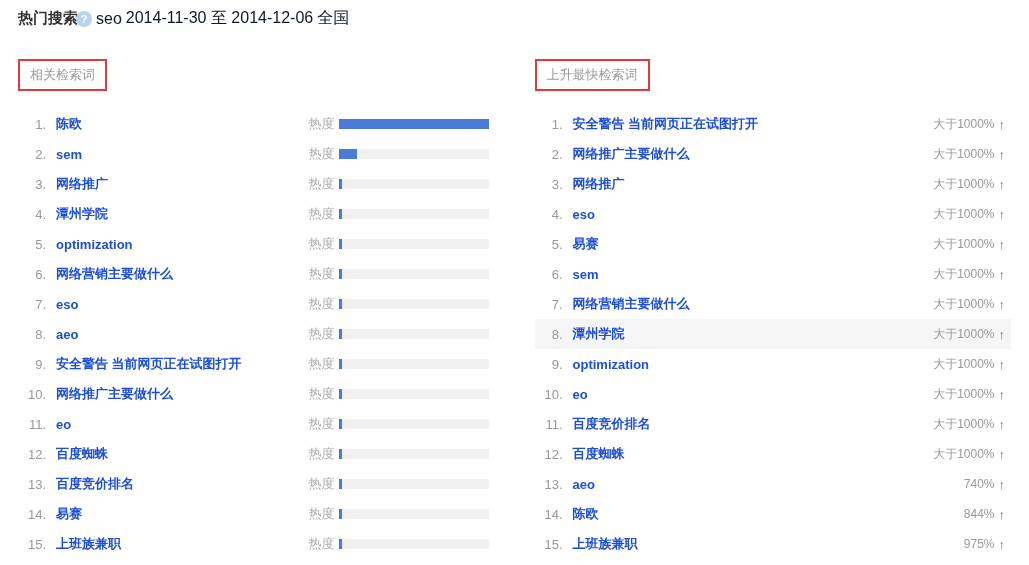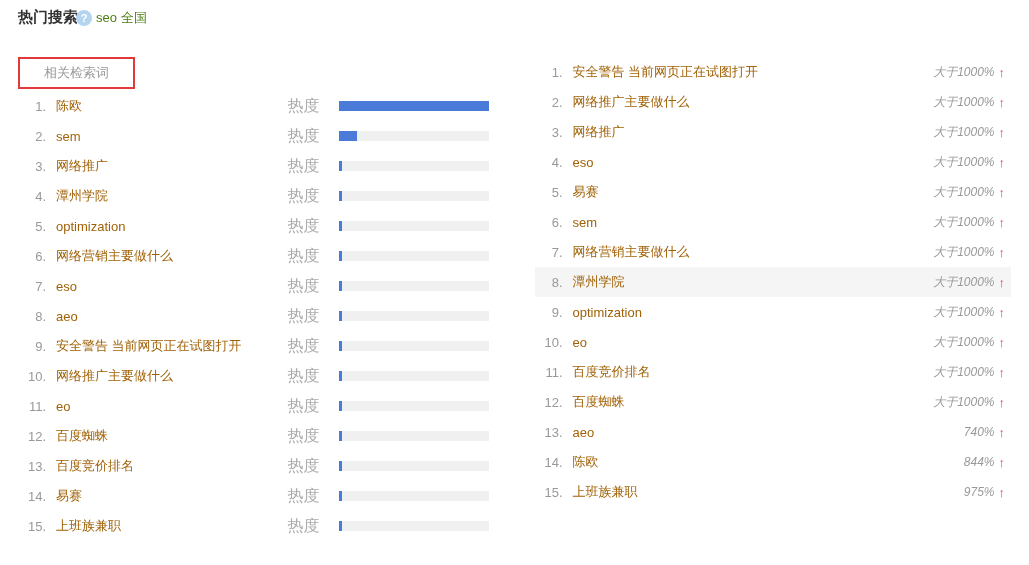--- a/index.html
+++ b/index.html
@@ -28,99 +28,100 @@
       width: 16px;
       height: 16px;
       border-radius: 50%;
       background: #b5d4f0;
       color: #fff;
       font-size: 11px;
       font-weight: bold;
       margin-left: -6px;
     }
     .meta {
-      color: #4d7c0f;
-      font-size: 13px;
+      color: #0f172a;
+      font-size: 16px;
     }
     .columns {
       display: flex;
       gap: 40px;
     }
     .col {
       flex: 1;
     }
     .section-header {
       display: inline-block;
       border: 2px solid #e23a3a;
-      padding: 5px 24px;
+      padding: 5px 10px;
       font-size: 13px;
       color: #999;
-      margin-bottom: 2px;
+      margin-bottom: 18px;
     }
     .row {
       display: flex;
       align-items: center;
       height: 30px;
       padding: 0 6px;
     }
     .row:hover, .row.hovered {
       background: #f5f5f5;
     }
     .rank {
       width: 26px;
       text-align: right;
       padding-right: 4px;
       color: #999;
       flex-shrink: 0;
     }
     .term {
       flex: 1;
-      color: #a16207;
+      color: #1d4ed8;
       padding-left: 6px;
       white-space: nowrap;
       overflow: hidden;
+      font-weight: bold;
     }
     .heat-label {
       color: #aaa;
-      font-size: 16px;
-      margin-right: 19px;
+      font-size: 13px;
+      margin-right: 4px;
       flex-shrink: 0;
     }
     .bar-wrap {
       width: 150px;
       height: 10px;
       background: #f0f0f0;
       flex-shrink: 0;
     }
     .bar-fill {
       height: 100%;
       background: #4b7bd8;
     }
     .change {
       color: #999;
       font-size: 12px;
       text-align: right;
       flex-shrink: 0;
       white-space: nowrap;
-      font-style: italic;
     }
     .up-arrow {
       color: #e23a3a;
       font-size: 13px;
       margin-left: 4px;
       flex-shrink: 0;
     }
   </style>
 </head>
 <body>
 
 <div class="header">
   <span class="title">热门搜索</span>
   <span class="help-icon">?</span>
   <span class="meta">seo</span>
+  <span class="meta">2014-11-30 至 2014-12-06</span>
   <span class="meta">全国</span>
 </div>
 
 <div class="columns">
 
   <div class="col">
     <div class="section-header">相关检索词</div>
     <div id="left-list">
         <div class="row">
           <span class="rank">1.</span>
@@ -239,20 +240,21 @@
           <span class="term">上班族兼职</span>
           <span class="heat-label">热度</span>
           <div class="bar-wrap">
             <div class="bar-fill" style="width: 2%;"></div>
           </div>
         </div>
       </div>
   </div>
 
   <div class="col">
+    <div class="section-header">上升最快检索词</div>
     <div id="right-list">
         <div class="row">
           <span class="rank">1.</span>
           <span class="term">安全警告 当前网页正在试图打开</span>
           <span class="change">大于1000%</span>
           <span class="up-arrow">↑</span>
         </div>
         <div class="row">
           <span class="rank">2.</span>
           <span class="term">网络推广主要做什么</span>

